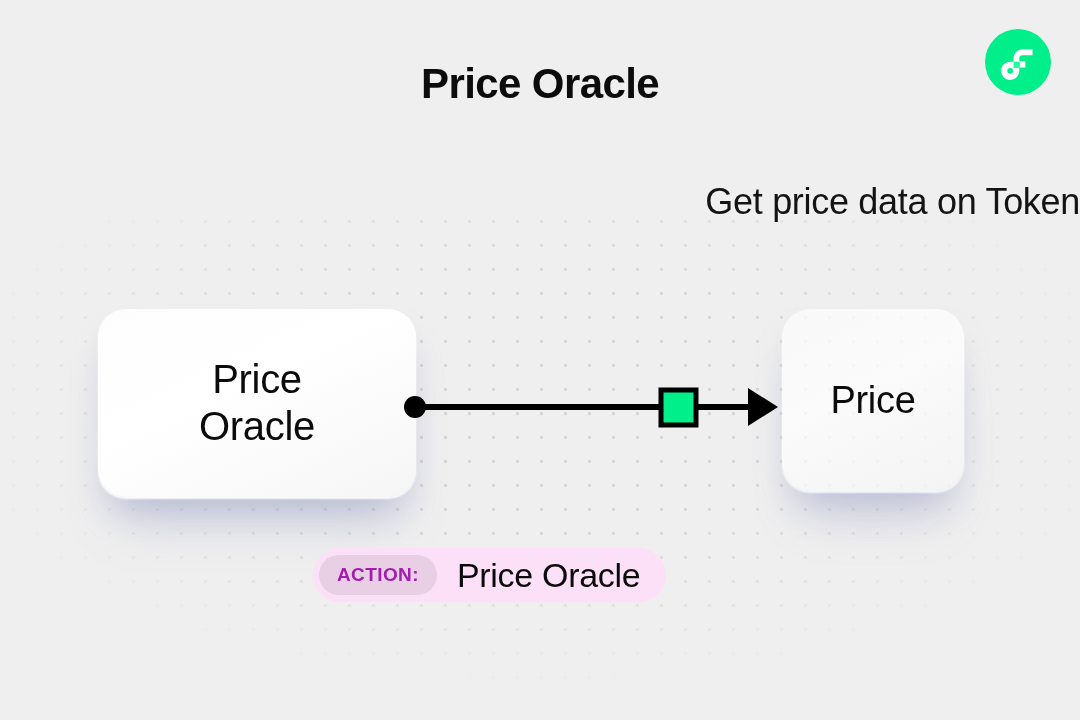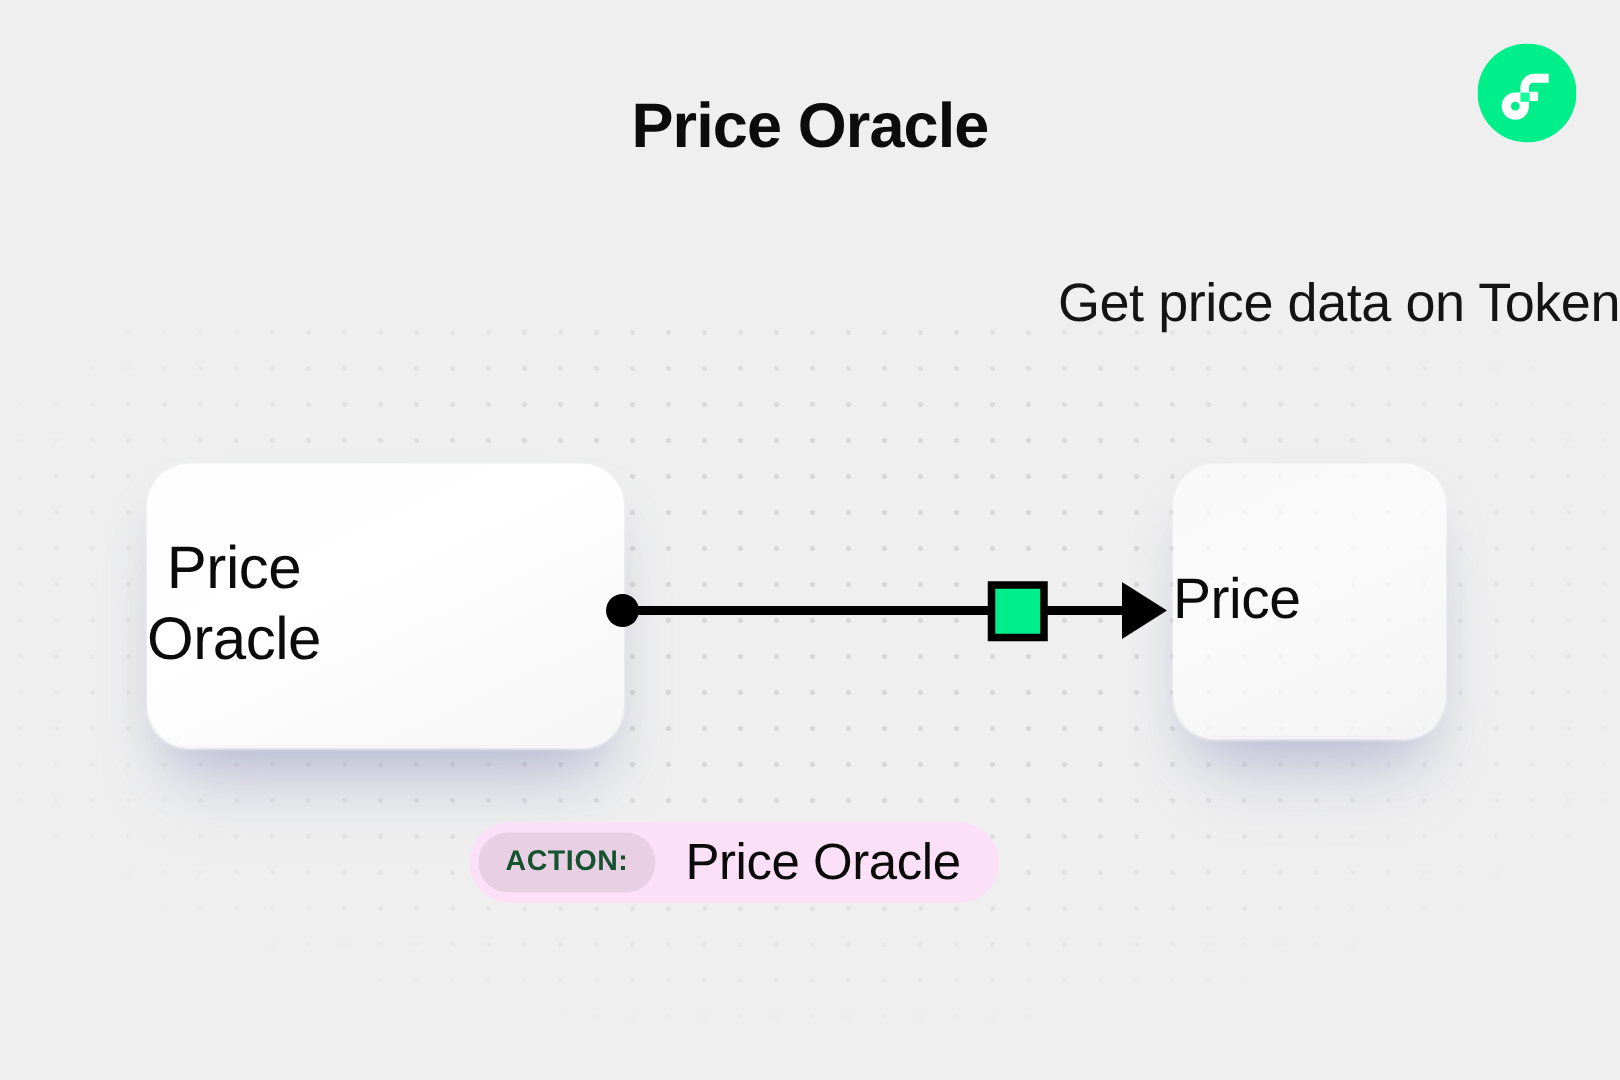--- a/index.html
+++ b/index.html
@@ -69,20 +69,21 @@
     letter-spacing: -0.3px;
     color: #141414;
   }
 
   
   .node-card {
     position: absolute;
     border-radius: 28px;
     display: flex;
     align-items: center;
+    justify-content: center;
     text-align: center;
     color: #0b0b0b;
     font-weight: 400;
     line-height: 1.17;
     letter-spacing: -0.3px;
   }
 
   #node-source {
     left: 98px;
     top: 309px;
@@ -133,21 +134,21 @@
     border-radius: 27px;
     padding: 0 26px 0 6px;
   }
   #action-badge-key {
     display: flex;
     align-items: center;
     height: 40px;
     padding: 0 18px;
     border-radius: 20px;
     background: #e8cfe4;
-    color: #14532d;
+    color: #a21caf;
     font-size: 19px;
     font-weight: bold;
     letter-spacing: 0.4px;
   }
   #action-badge-value {
     margin-left: 20px;
     font-size: 34px;
     color: #0b0b0b;
     letter-spacing: -0.3px;
   }

